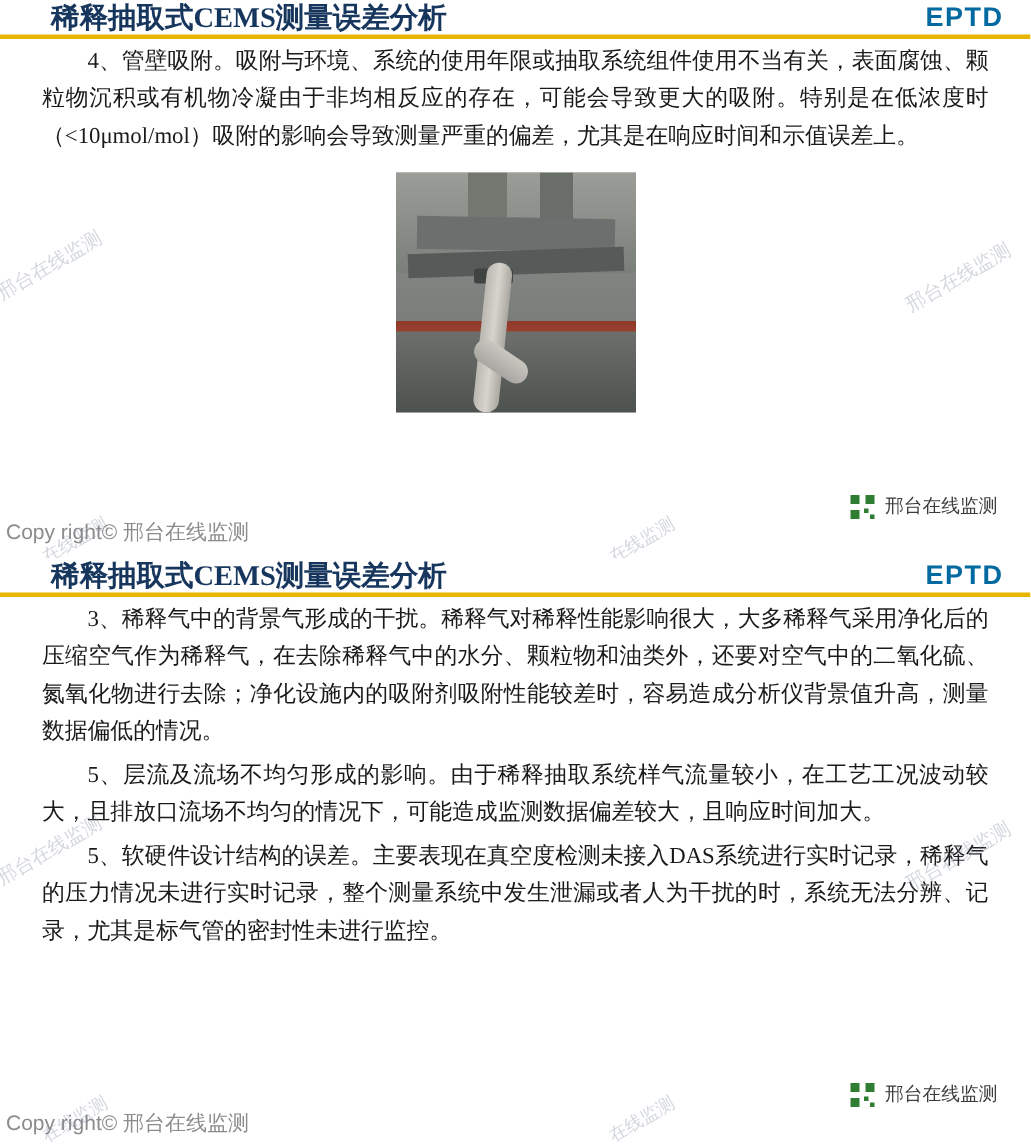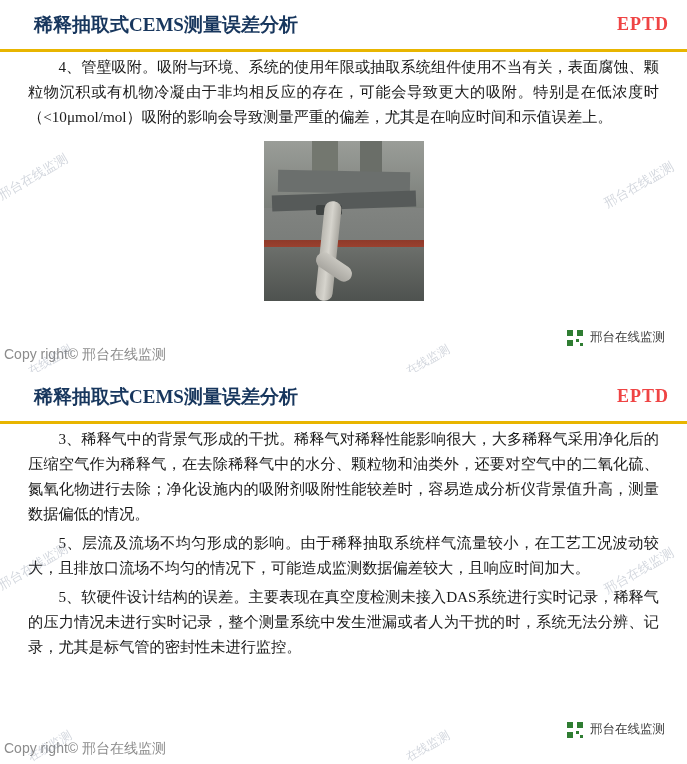--- a/index.html
+++ b/index.html
@@ -27,41 +27,41 @@
     position: relative;
     width: 687px;
     background: #ffffff;
     overflow: hidden;
   }
   .slide-1 { height: 372px; }
   .slide-2 { height: 392px; }
 
   .slide-header {
     position: relative;
-    height: 52px;
+    height: 26px;
     border-bottom: 3px solid #e8b500;
     display: flex;
     align-items: center;
     justify-content: space-between;
     padding: 0 18px 0 34px;
     box-sizing: border-box;
   }
   .slide-title {
     font-family: "Liberation Serif", serif;
     font-size: 19px;
     font-weight: bold;
     color: #17365d;
     letter-spacing: 0px;
     white-space: nowrap;
   }
   .brand {
-    font-family: Liberation Serif, serif;
+    font-family: Liberation Sans, sans-serif;
     font-size: 18px;
     font-weight: bold;
-    color: #ef4444;
+    color: #0369a1;
     letter-spacing: 1px;
   }
 
   .slide-body {
     position: relative;
     padding: 2px 28px 0 28px;
     box-sizing: border-box;
   }
 
   p.para {

